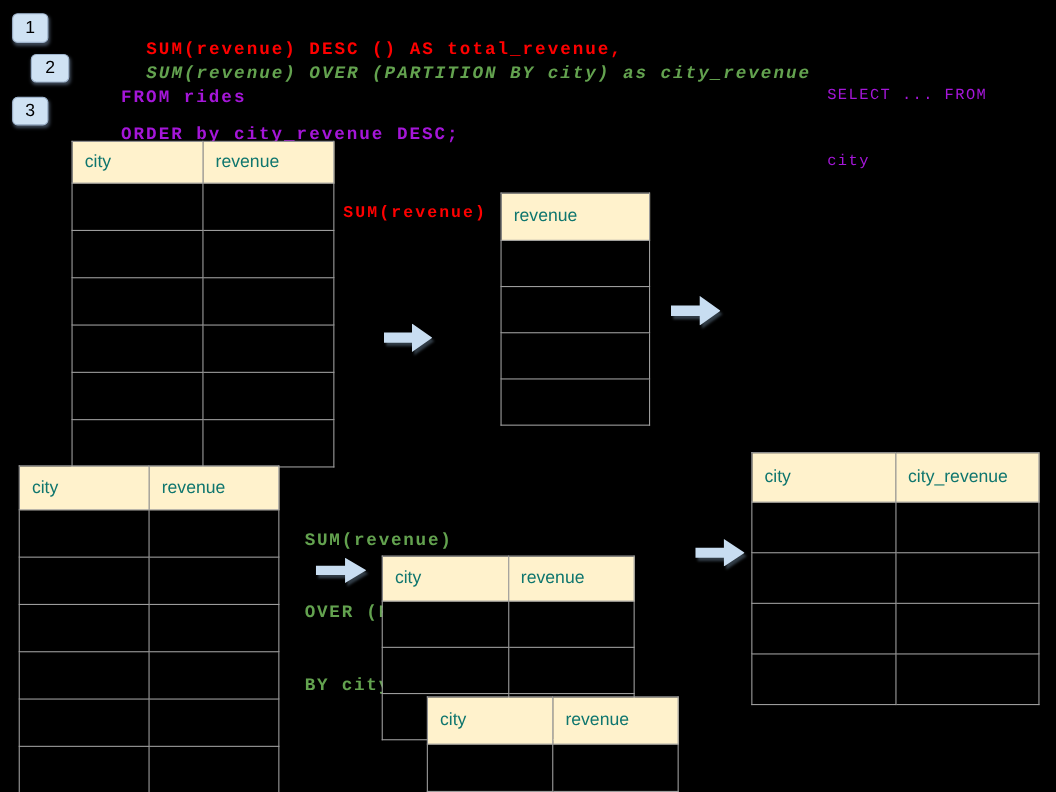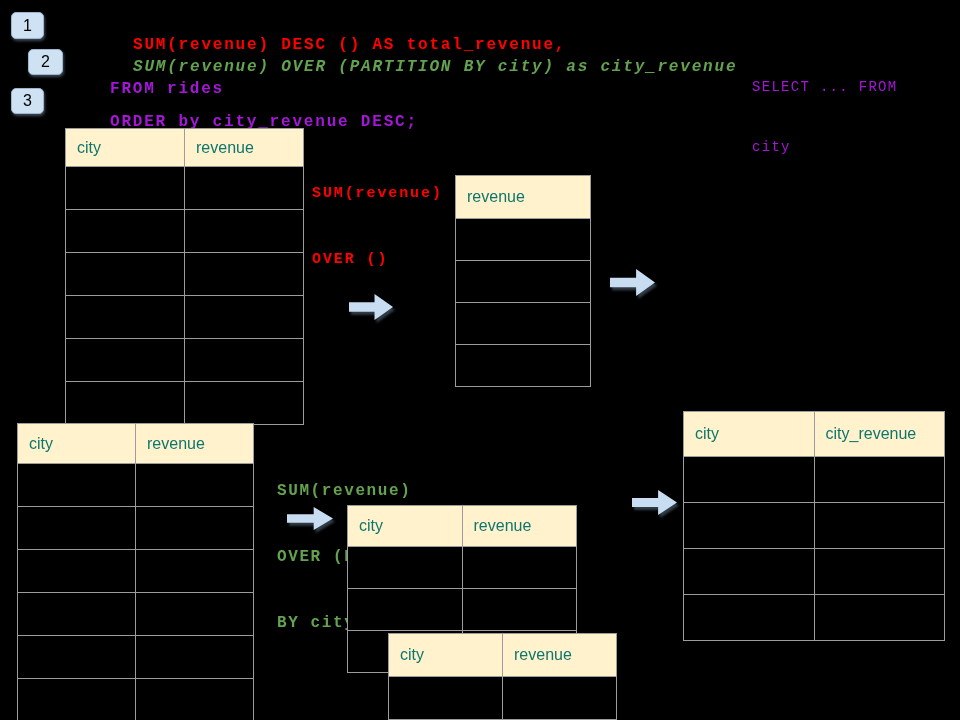--- a/index.html
+++ b/index.html
@@ -134,21 +134,20 @@
   <div class="code-line c-magenta" style="left:110px;top:80px;text-align:right;">FROM rides</div>
   <div class="code-line c-magenta" style="left:110px;top:113px;">ORDER by city_revenue DESC;</div>
 
   <div class="side-note">
     <div>SELECT ... FROM</div>
     <div>city</div>
   </div>
 
   <div class="note-red">
     <div>SUM(revenue)</div>
-    <div>OVER ()</div>
   </div>
 
   <div class="note-green">
     <div>SUM(revenue)</div>
     <div>OVER (PARTITION</div>
     <div>BY city)</div>
   </div>
 
   <div class="arrow-wrap" id="arrow-1">
       <div class="arrow"></div>

